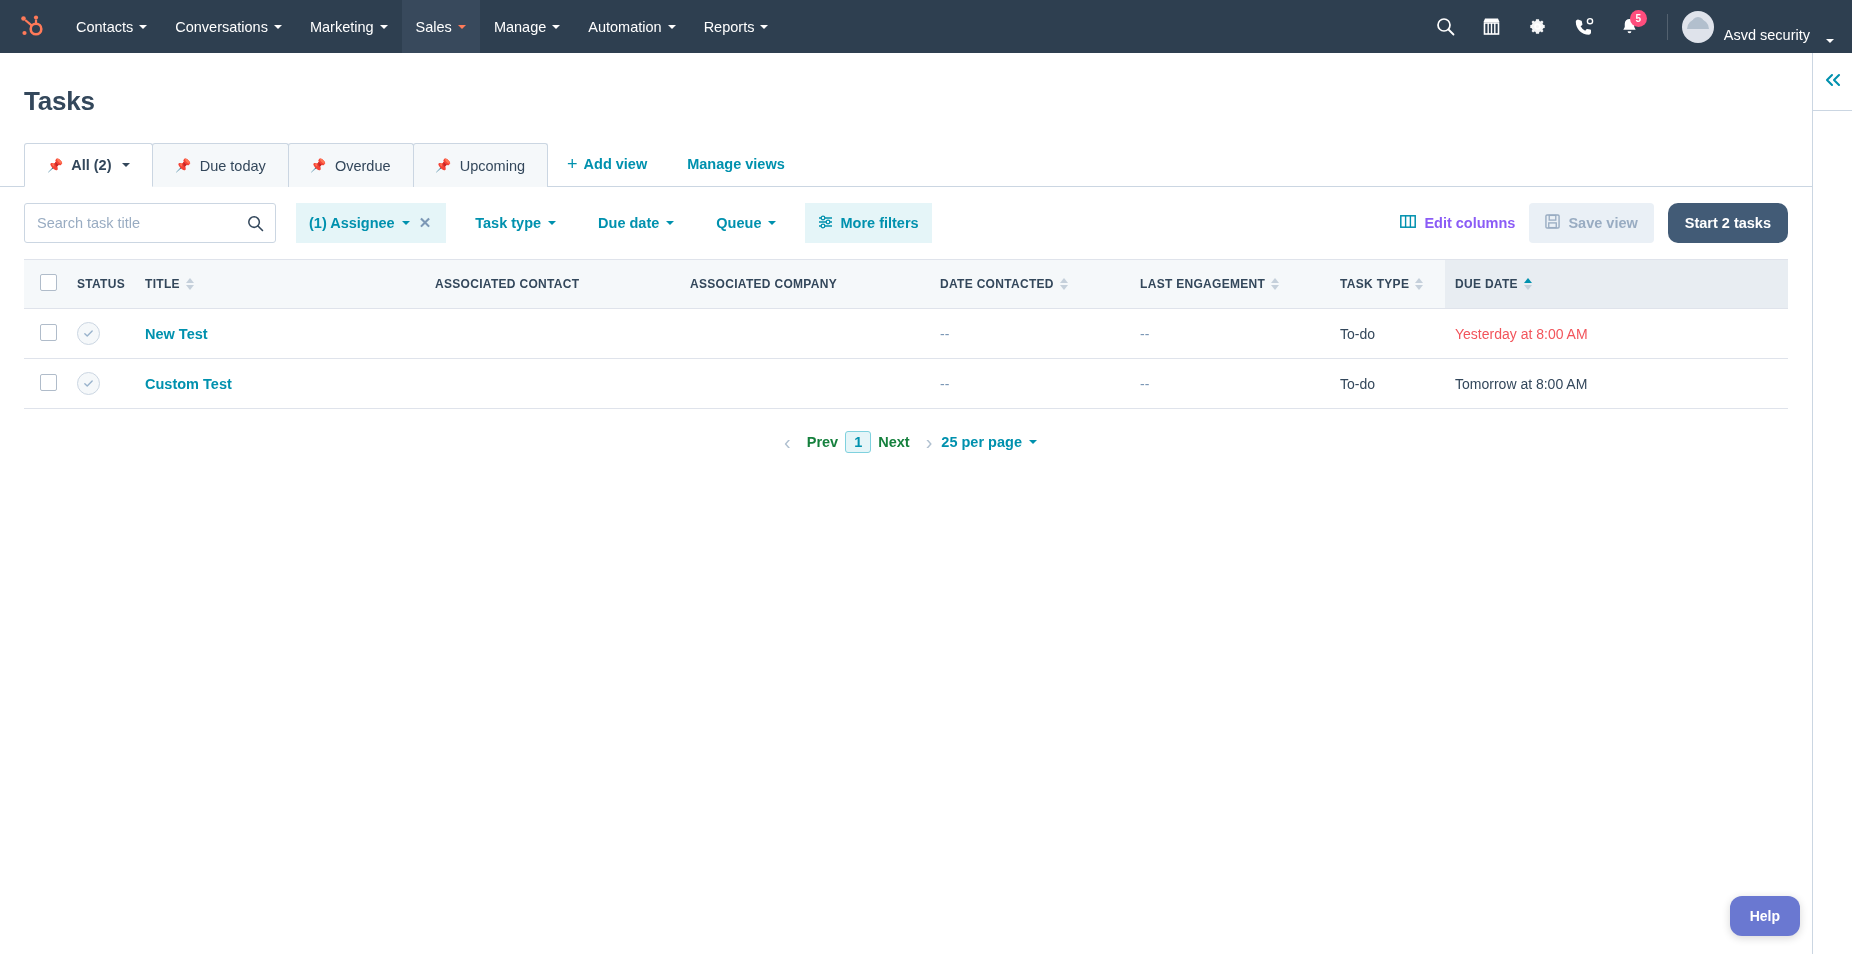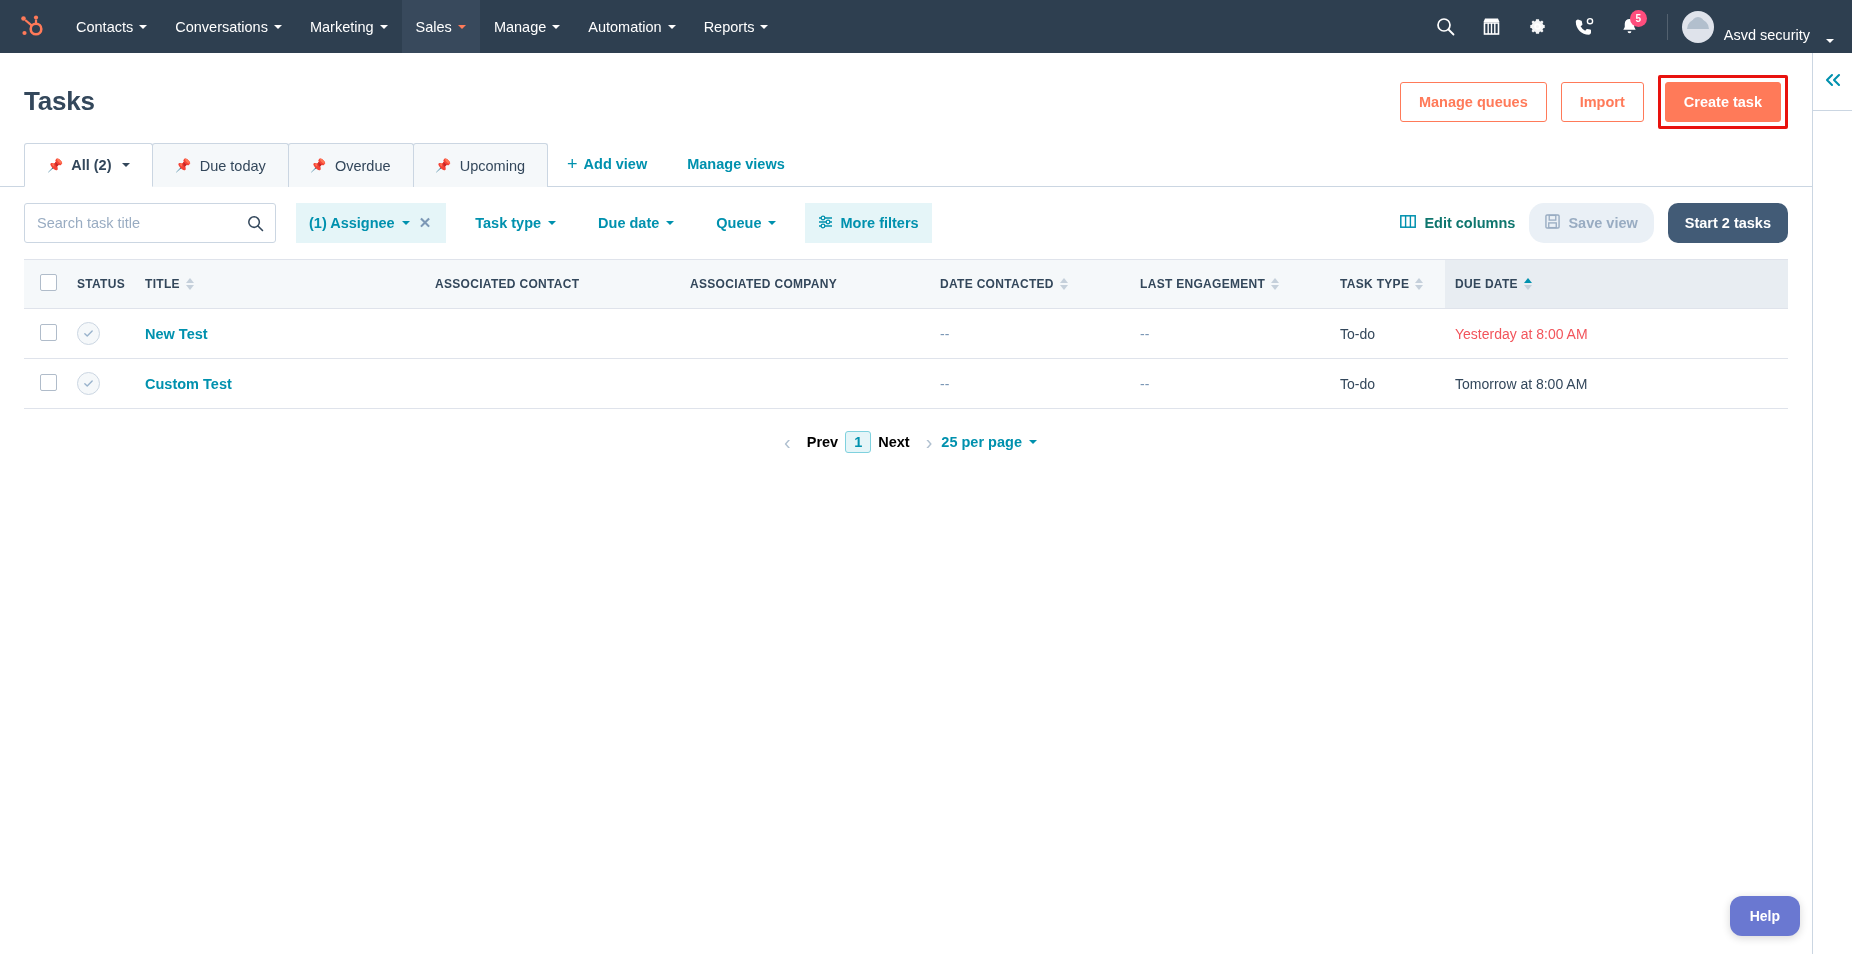--- a/index.html
+++ b/index.html
@@ -240,29 +240,29 @@
     border-right: 4px solid transparent;
     border-top: 4.5px solid #0091ae;
   }
   .chip-x { color: #7c98b6; font-size: 15px; cursor: pointer; padding: 0 2px; }
   .ml16 { margin-left: 16px; }
   .ml20 { margin-left: 20px; }
 
   .filter-right { margin-left: auto; display: flex; align-items: center; gap: 14px; }
   .link-btn {
     display: flex; align-items: center; gap: 8px;
-    color: #0f766e; font-size: 14.5px; font-weight: 600; cursor: pointer;
+    color: #8b5cf6; font-size: 14.5px; font-weight: 600; cursor: pointer;
   }
   .btn-ghost {
     background: #eaf0f6;
     color: #99acc2;
     border: none;
     display: flex; align-items: center; gap: 8px;
     height: 40px; padding: 0 16px;
-    border-radius: 15px;
+    border-radius: 4px;
     font-size: 14.5px; font-weight: 600;
     cursor: pointer;
   }
   .btn-dark {
     background: #425b76;
     color: #fff;
     border: none;
     height: 40px; padding: 0 17px;
     border-radius: 10px;
     font-size: 14.5px; font-weight: 600;
@@ -341,21 +341,21 @@
   .muted { color: #7c98b6; }
   .overdue { color: #f2545b; }
 
   
   .pager {
     display: flex; align-items: center; justify-content: center;
     gap: 0;
     padding: 22px 0;
   }
   .pg-arrow { color: #b0c0d0; font-size: 20px; padding: 0 9px; cursor: pointer; line-height: 1; }
-  .pg-text { color: #000000; font-size: 14.5px; font-weight: 600; padding: 0 7px; cursor: pointer; }
+  .pg-text { color: #15803d; font-size: 14.5px; font-weight: 600; padding: 0 7px; cursor: pointer; }
   .pg-num {
     border: 1px solid #7fd1de;
     background: #e5f5f8;
     color: #0091ae;
     font-size: 14.5px; font-weight: 600;
     border-radius: 3px;
     padding: 2px 8px;
     cursor: pointer;
   }
   .per-page {
@@ -497,27 +497,20 @@
           <polyline points="16,3 11,8 16,13" fill="none" stroke="#0091ae" stroke-width="2.1" stroke-linecap="round" stroke-linejoin="round"></polyline>
         </svg>
       </span>
     </div>
   </div>
 
   <div class="content">
 
     <div class="header-row">
       <div class="page-title">Tasks</div>
-      <div class="header-actions">
-        <div class="btn btn-secondary">Manage queues</div>
-        <div class="btn btn-secondary">Import</div>
-        <div class="highlight-box">
-          <div class="btn btn-primary">Create task</div>
-        </div>
-      </div>
     </div>
 
     <div class="tabs-row">
       <div class="tab active">
         <span class="pin">📌</span>
         <span>All (2)</span>
         <i class="tab-caret"></i>
       </div>
       <div class="tab">
         <span class="pin">📌</span>

